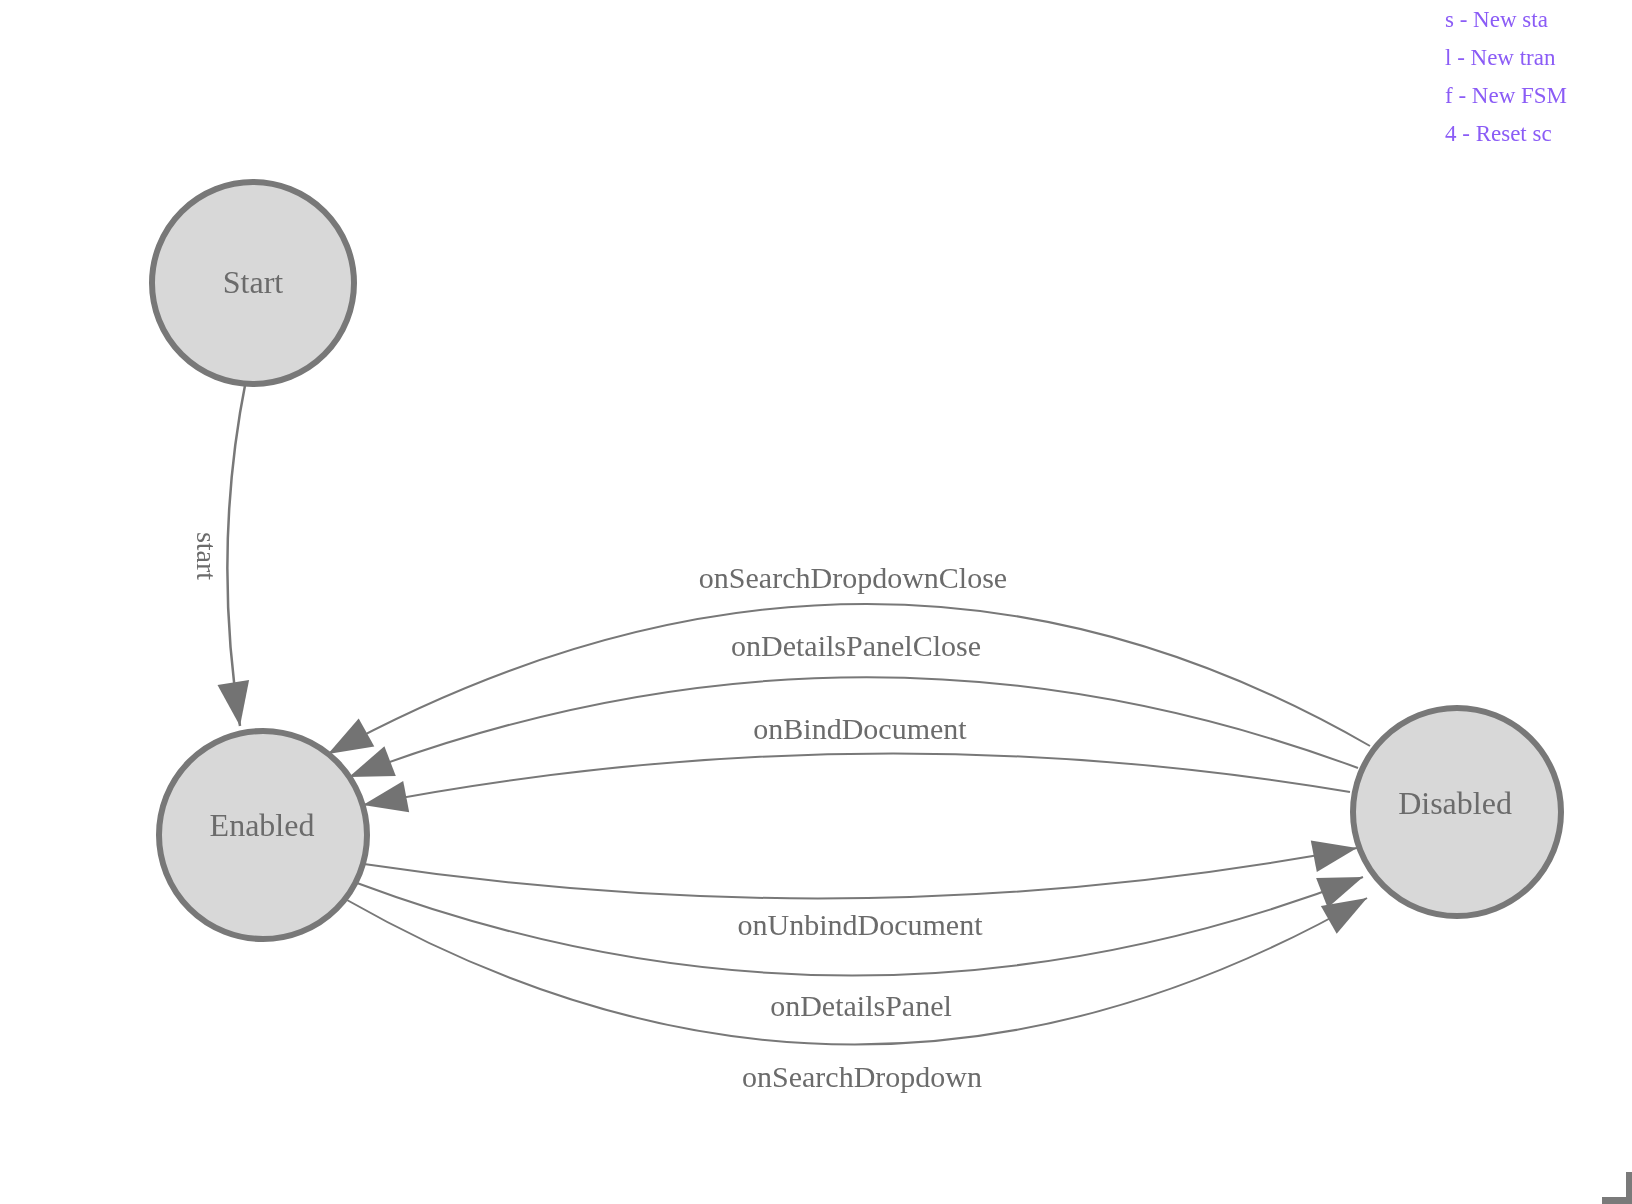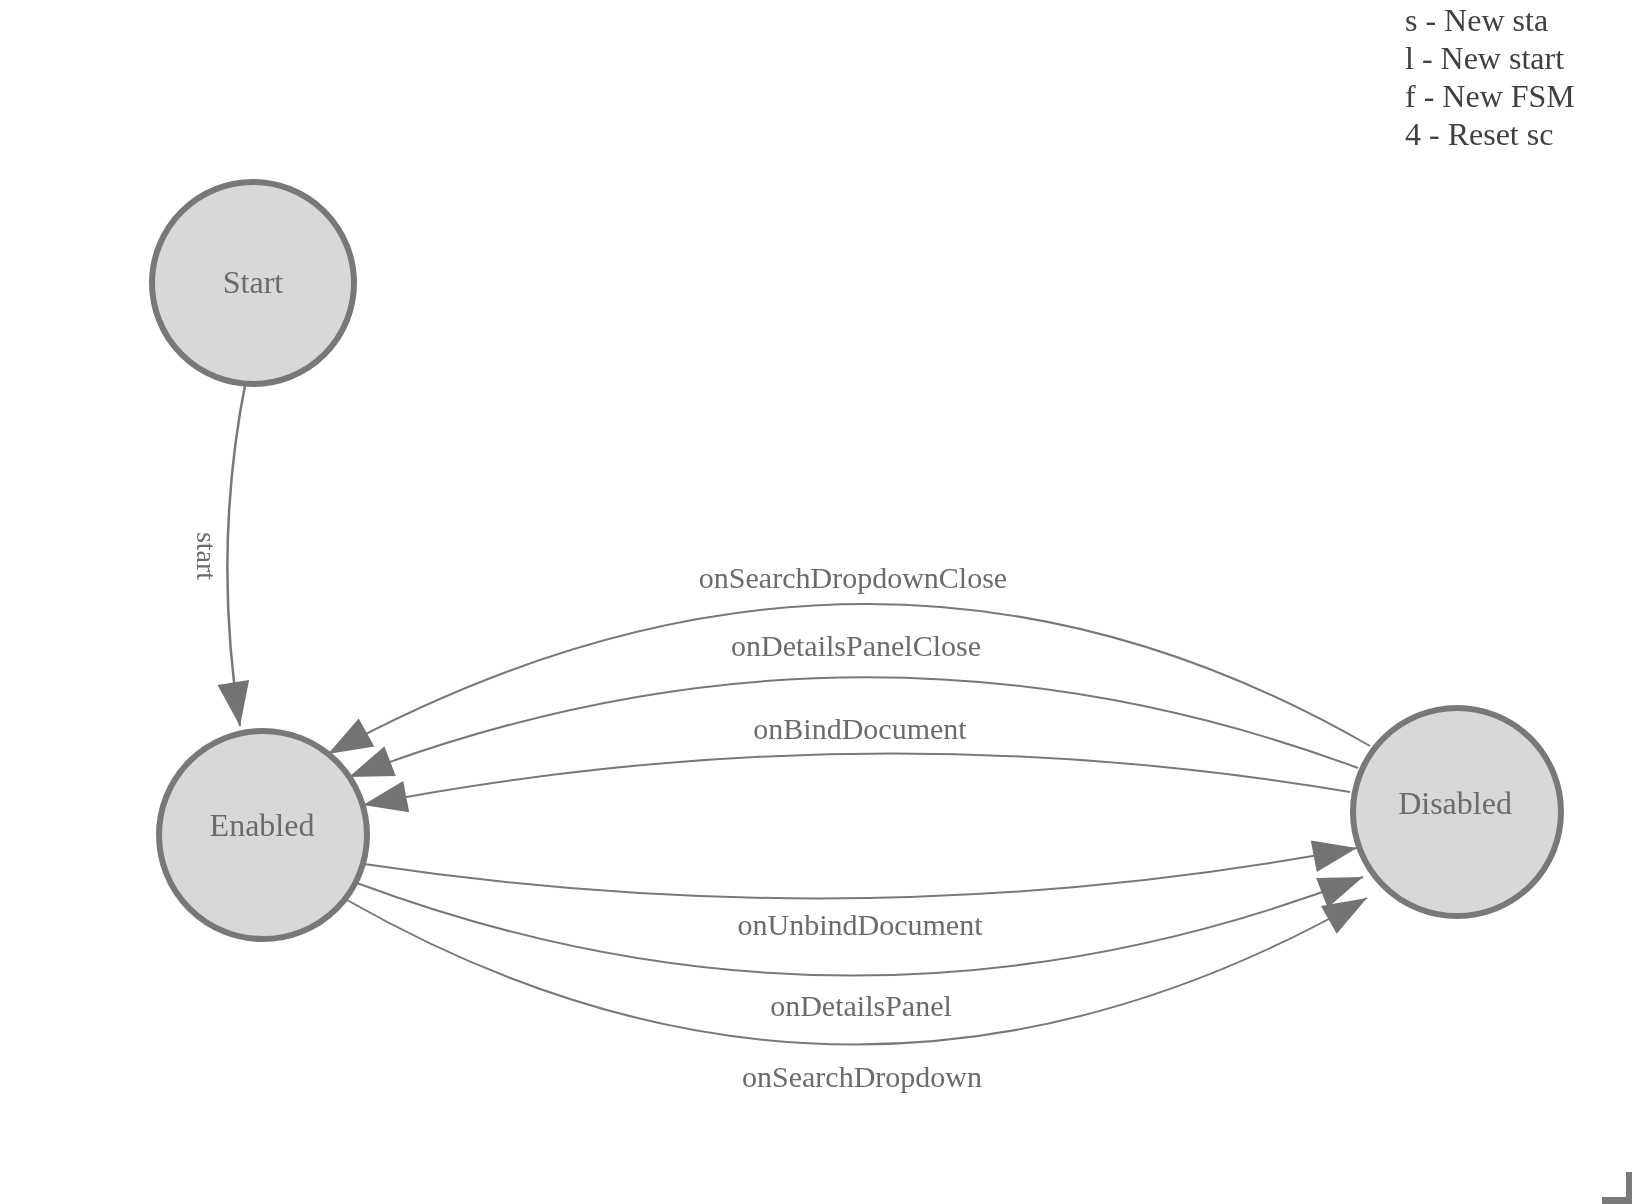--- a/index.html
+++ b/index.html
@@ -48,25 +48,25 @@
     font-size: 30px;
     text-anchor: middle;
   }
   .start-edge-label {
     fill: #6b6b6b;
     font-size: 28px;
     text-anchor: middle;
   }
   .legend {
     position: absolute;
-    left: 1405px;
+    left: 1445px;
     top: 1px;
-    font-size: 32px;
+    font-size: 23px;
     line-height: 38px;
-    color: #404040;
+    color: #8b5cf6;
     white-space: nowrap;
   }
   .legend div {
     height: 38px;
   }
   .corner-rect {
     fill: #7a7a7a;
   }
 </style>
 </head>
@@ -110,18 +110,18 @@
     <text class="edge-label" x="862" y="1087">onSearchDropdown</text>
 
     <g>
       <rect class="corner-rect" x="1626" y="1172" width="6" height="32"></rect>
       <rect class="corner-rect" x="1602" y="1197" width="30" height="7"></rect>
     </g>
   </svg>
 
   <div class="legend">
     <div>s - New sta</div>
-    <div>l - New start</div>
+    <div>l - New tran</div>
     <div>f - New FSM</div>
     <div>4 - Reset sc</div>
   </div>
 
 </div>
 
 </body></html>

